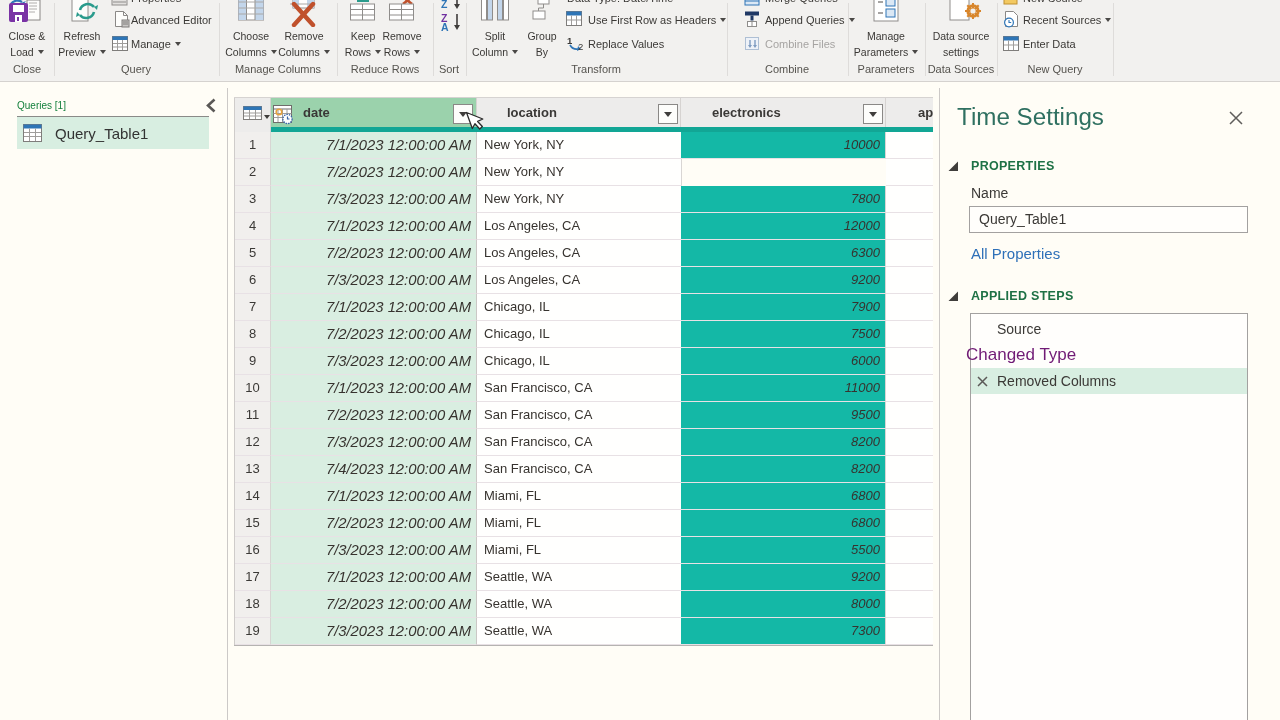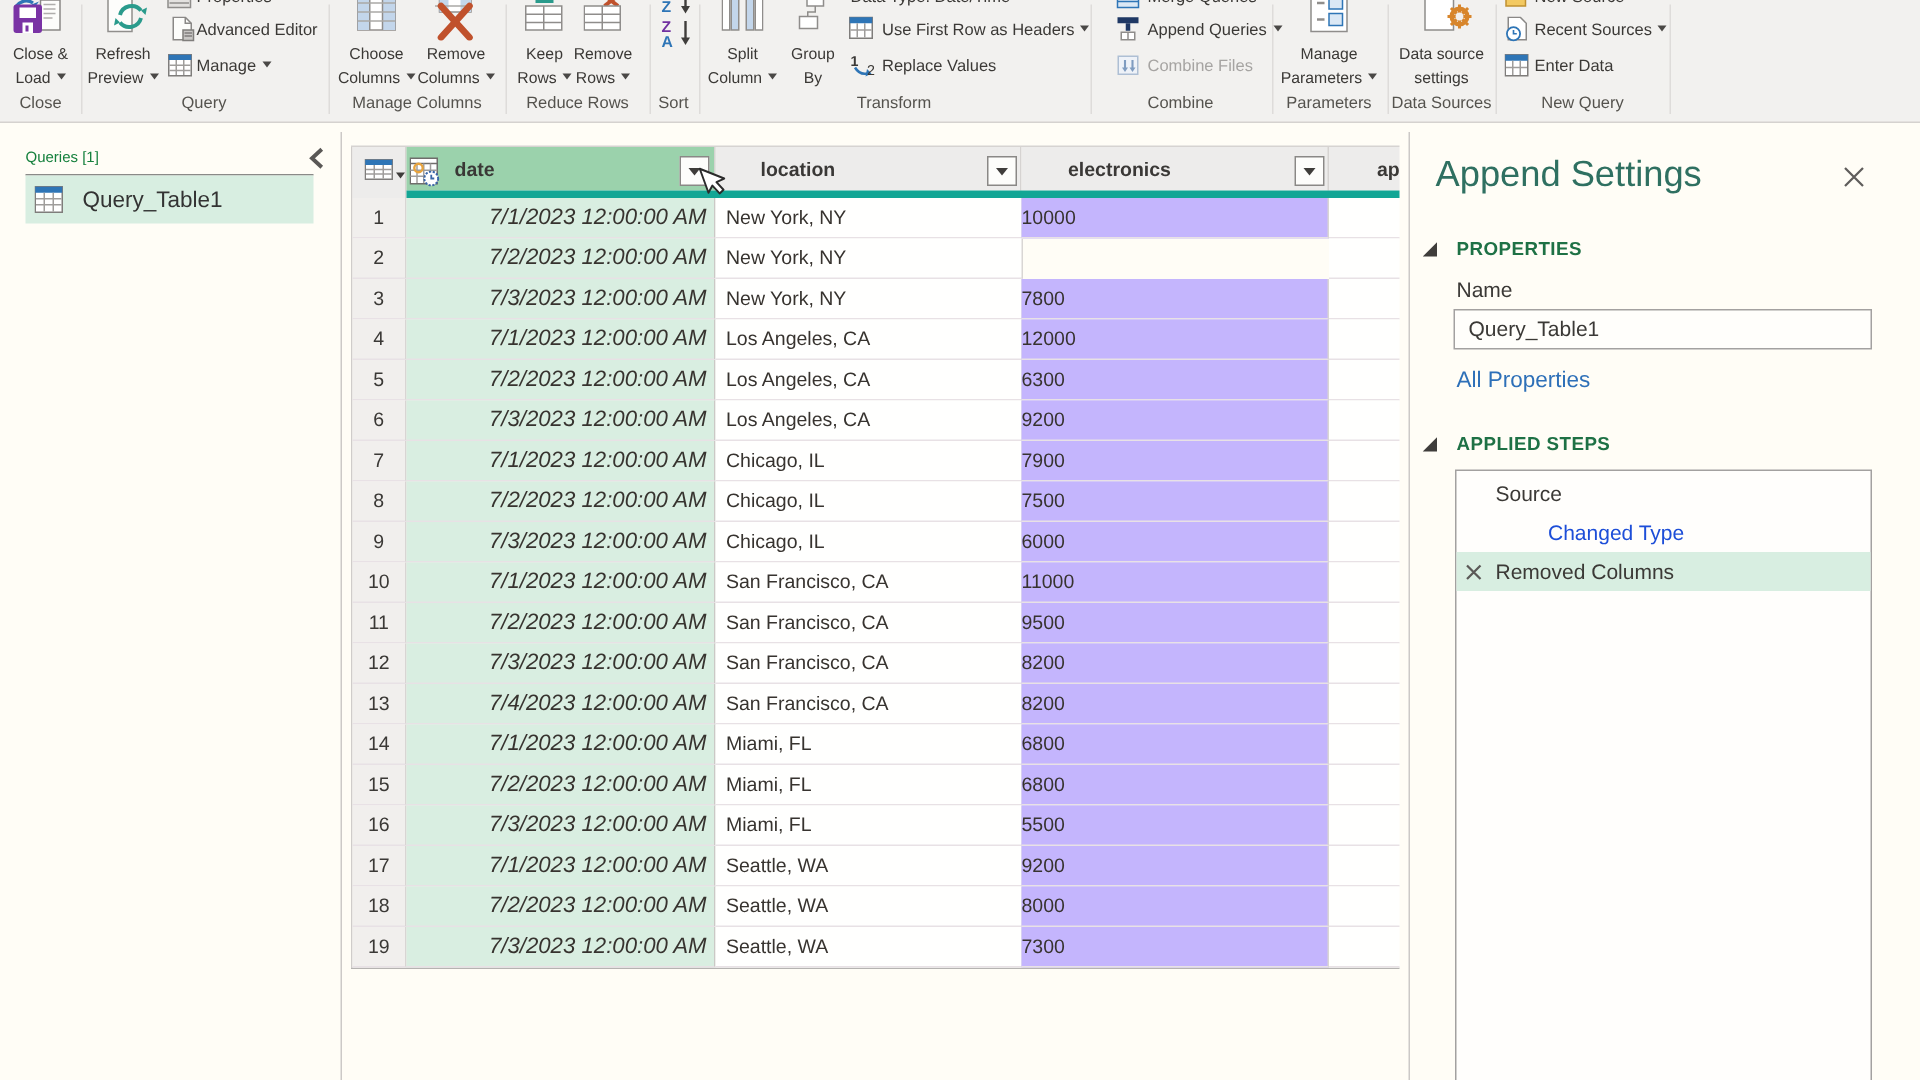--- a/index.html
+++ b/index.html
@@ -20,22 +20,22 @@
 .fbtn{position:absolute;top:6px;width:20px;height:20px;background:#fdfdfb;border:1px solid #8a8886;box-sizing:border-box;}
 .fbtn i{display:block;width:0;height:0;border-left:4px solid transparent;border-right:4px solid transparent;
   border-top:5px solid #3f3d3b;margin:7px auto 0;}
 .row{position:absolute;left:0;width:698px;height:27px;}
 .cell{position:absolute;top:0;height:26px;border-bottom:1px solid #e8e1e5;box-sizing:content-box;
   font-size:13px;color:#37332f;line-height:26px;white-space:nowrap;overflow:hidden;}
 .rn{left:0;width:35px;background:#f1efed;border-right:1px solid #d8d5d3;text-align:center;color:#3b3936;}
 .dt{left:36px;width:200px;background:#d9eee1;border-right:1px solid #cbc8c6;font-style:italic;
   text-align:right;padding-right:5px;font-size:14.8px;}
 .lc{left:242px;width:197px;background:#fffffe;border-right:1px solid #d9d6d4;padding-left:7px;}
-.el{left:446px;width:199px;background:#c4b5fd;border-right:1px solid #d9d6d4;
-  padding-right:5px;}
+.el{left:446px;width:199px;background:#14b8a6;border-right:1px solid #d9d6d4;font-style:italic;
+  text-align:right;padding-right:5px;}
 .ap{left:651px;width:47px;background:#fffffe;}
 .typ{position:absolute;top:7px;color:#57554f;white-space:nowrap;margin-top:36px;}
 .typ .b1{font-size:12.5px;}
 .typ .b2{font-size:9px;vertical-align:4.5px;}
 .typ .b3{font-size:11.5px;}
 </style></head><body>
 <div id="stage">
 
 <div id="ribbon">
 <div class="sep" style="left:54px"></div>
@@ -436,38 +436,38 @@
         <div class="cell ap"></div>
       </div>
 <div class="row" style="top:520px">
         <div class="cell rn">19</div>
         <div class="cell dt">7/3/2023 12:00:00 AM</div>
         <div class="cell lc">Seattle, WA</div>
         <div class="cell el">7300</div>
         <div class="cell ap"></div>
       </div>
 </div>
-<div class="a" style="left:957px;top:103px;font-size:24.2px;color:#2f7061;font-weight:400">Append Settings</div>
+<div class="a" style="left:957px;top:103px;font-size:24.2px;color:#2f7061;font-weight:400">Time Settings</div>
 <svg class="a" style="left:1228px;top:110px" width="16" height="16" viewBox="0 0 16 16">
       <path d="M2,2 L14,14 M14,2 L2,14" stroke="#5f5d5b" stroke-width="1.5"></path>
     </svg>
 <svg class="a" style="left:948px;top:161px" width="11" height="11" viewBox="0 0 11 11">
       <path d="M10,0.5 V10 H0.5 Z" fill="#3f3d3b"></path>
     </svg>
 <div class="a" style="left:971px;top:159px;font-size:12.5px;font-weight:bold;color:#1e7145;letter-spacing:0.3px">PROPERTIES</div>
 <div class="a" style="left:971px;top:185px;font-size:14px;color:#3b3936">Name</div>
 <div class="a" style="left:969px;top:206px;width:279px;height:27px;border:1px solid #a3a1a0;box-sizing:border-box;background:#fffefb;font-size:14px;color:#3b3936;line-height:25px;padding-left:9px">Query_Table1</div>
 <div class="a" style="left:971px;top:245px;font-size:15px;color:#2e70b8">All Properties</div>
 <svg class="a" style="left:948px;top:291px" width="11" height="11" viewBox="0 0 11 11">
       <path d="M10,0.5 V10 H0.5 Z" fill="#3f3d3b"></path>
     </svg>
 <div class="a" style="left:971px;top:289px;font-size:12.5px;font-weight:bold;color:#1e7145;letter-spacing:0.3px">APPLIED STEPS</div>
 <div class="a" style="left:970px;top:313px;width:278px;height:410px;border:1px solid #a3a1a0;box-sizing:border-box;background:#fffefc"></div>
 <div class="a" style="left:997px;top:316px;width:240px;height:26px;font-size:14px;color:#3b3936;line-height:26px">Source</div>
-<div class="a" style="left:1032px;top:342px;width:240px;height:26px;font-size:14px;color:#1d4ed8;line-height:26px">Changed Type</div>
+<div class="a" style="left:966px;top:342px;width:240px;height:26px;font-size:17px;color:#701a75;line-height:26px">Changed Type</div>
 <div class="a" style="left:971px;top:368px;width:276px;height:26px;background:#d8eee1"></div>
 <svg class="a" style="left:977px;top:376px" width="11" height="11" viewBox="0 0 11 11">
       <path d="M1,1 L10,10 M10,1 L1,10" stroke="#5b5957" stroke-width="1.5"></path>
     </svg>
 <div class="a" style="left:997px;top:368px;width:240px;height:26px;font-size:14px;color:#3b3936;line-height:26px">Removed Columns</div>
 <svg class="a" style="left:464px;top:111px" width="22" height="26" viewBox="0 0 22 26">
       <path d="M2.5,1.5 L2.5,18.5 L6.6,14.9 L9.3,21.5 L12.6,20.1 L9.9,13.7 L15.6,13.2 Z" transform="rotate(-20 2.5 1.5)" fill="#fff" stroke="#2b2b2b" stroke-width="1.3" stroke-linejoin="round"></path>
     </svg>
 </div>
 </body></html>

